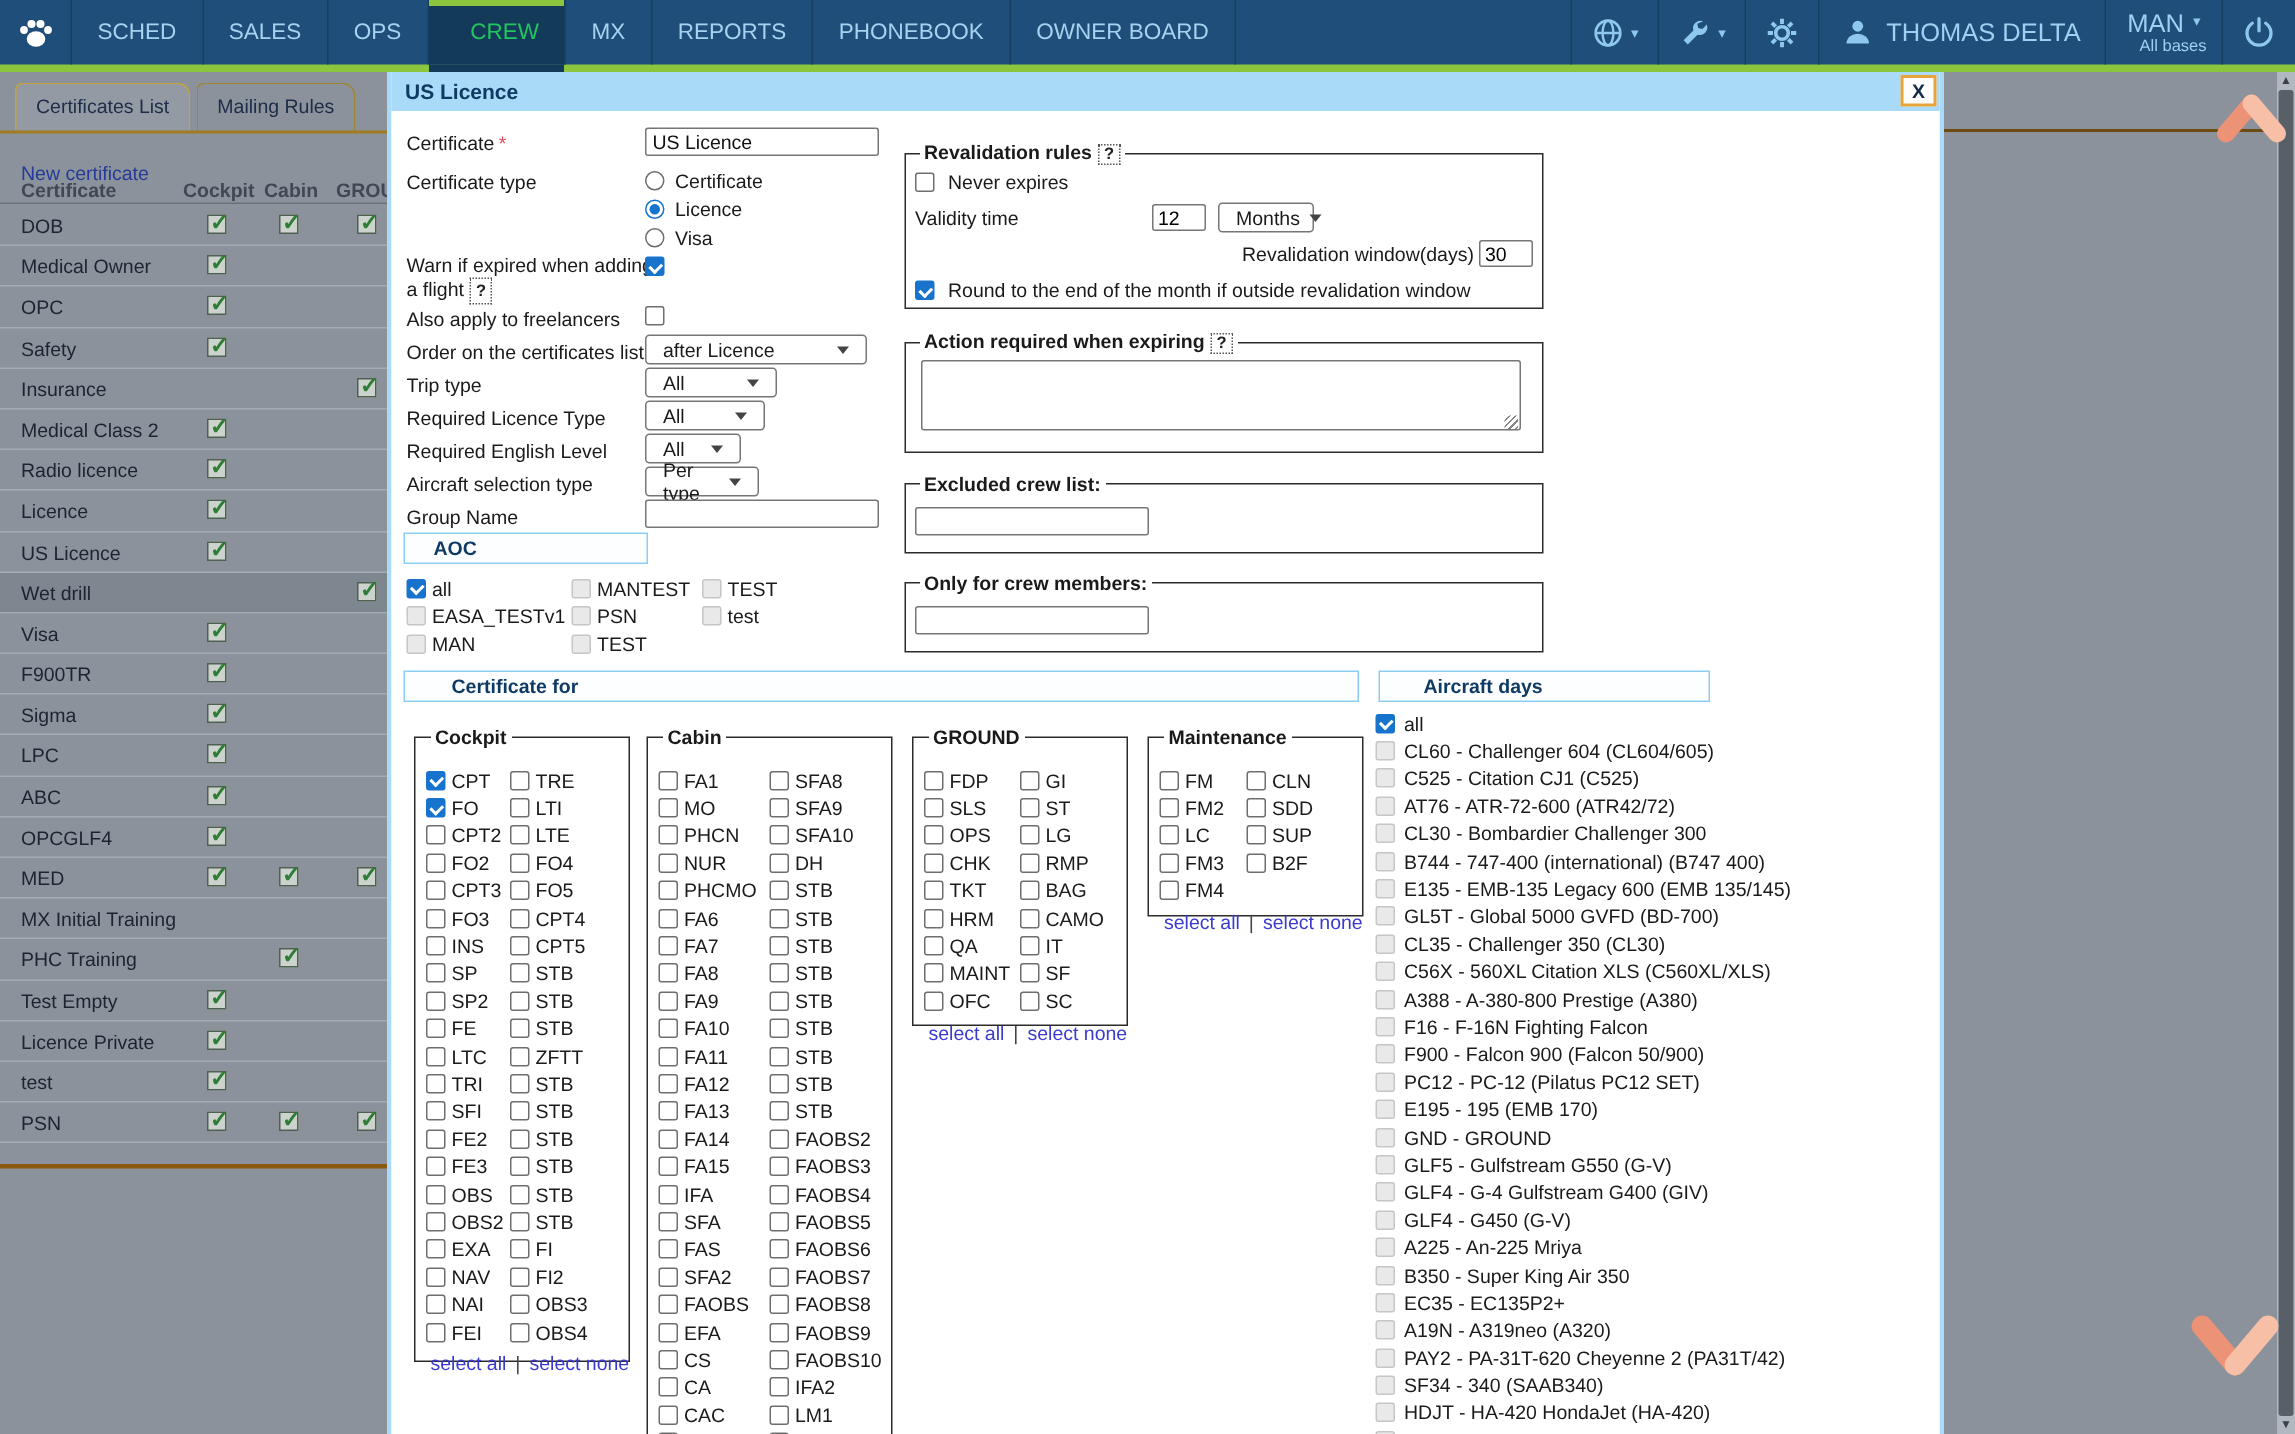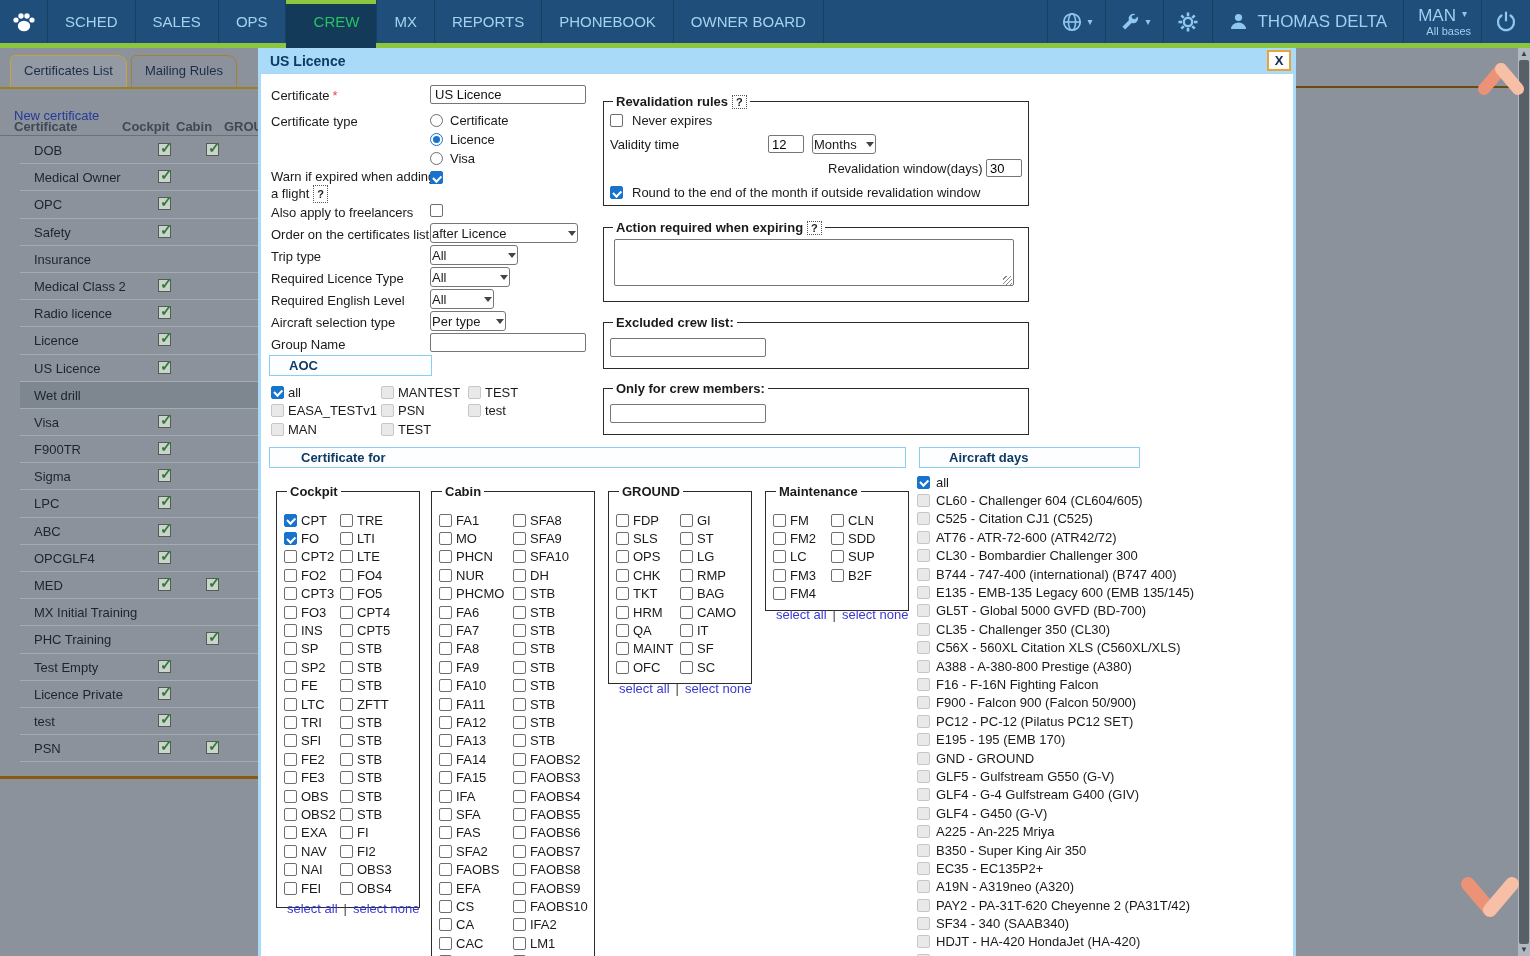--- a/index.html
+++ b/index.html
@@ -25,42 +25,42 @@
   
   .sidebar { position:absolute; top:48px; left:0; width:260px; bottom:0; z-index:1; }
   .stabs { position:absolute; top:7px; left:10px; display:flex; gap:4px; }
   .stab { border:1px solid #a08432; border-bottom:none; border-radius:5px 9px 0 0; padding:7px 13px 9px; color:#1d2c48; background:#8b929b; cursor:pointer; white-space:nowrap; }
   .stab.on { background:#939aa3; border-color:#c8a23c; }
   .side-underline { position:absolute; top:39px; left:0; width:100%; height:2px; background:#a07d20; }
   .newcert { position:absolute; top:60px; left:14px; color:#253a99; cursor:pointer; }
   .thead { position:absolute; top:70px; left:0; width:100%; height:18px; font-weight:bold; color:#3f4854; border-bottom:1px solid #6a7179; }
   .thead span { position:absolute; top:1px; }
   .h-cert { left:14px; } .h-cockpit { left:122px; } .h-cabin { left:176px; } .h-ground { left:224px; }
-  .tbody { position:absolute; top:89px; left:0; width:100%;margin-left:20px; }
+  .tbody { position:absolute; top:89px; left:0; width:100%; }
   .cert-row { position:relative; height:27.2px; border-bottom:1px solid #a3abb3; cursor:pointer; }
   .cert-row.on { background:#7e8690; }
   .cname { position:absolute; left:14px; top:6px; color:#1d2430; white-space:nowrap; }
   .gcheck { position:absolute; top:6px; width:13px; height:13px; border:1px solid #4e6052; background:#ccd3cc; }
   .gcheck::after { content:"\2713"; position:absolute; left:1px; top:-5px; font-size:15px; font-weight:bold; color:#2e7d36; }
   .gc1 { left:138px; } .gc2 { left:186px; } .gc3 { left:238px; }
   .side-bottomline { position:absolute; top:728px; left:0; width:100%; height:3px; background:#8a5a10; }
   .hline-right { position:absolute; top:86px; left:1296px; right:12px; height:2px; background:#6d4a10; z-index:2; }
 
   
   .modal { position:absolute; left:258px; top:48px; width:1038px; height:908px; background:#fff; border-left:3px solid #a9daf8; border-right:3px solid #a9daf8; z-index:20; }
   .modal-header { position:relative; height:26px; background:#a9daf8; display:flex; align-items:center; padding:0 9px; }
   .modal-title { font-weight:bold; font-size:14px; color:#0f3a63; }
   .modal-close { position:absolute; top:2px; right:2px; width:24px; height:21px; background:#fdfdfd; border:2px solid #e8a33b; color:#152a4a; font-weight:bold; display:flex; align-items:center; justify-content:center; cursor:pointer; }
   .modal-body { position:absolute; top:26px; left:0; right:0; bottom:0; overflow:hidden; background:#fff; }
 
   .flabel { position:absolute; left:10px; line-height:16px; color:#1a1a1a; white-space:nowrap; }
   .req { color:#e0485a; margin-left:3px; }
   .help { display:inline-block; border:1px dotted #555; font-size:11px; font-weight:bold; padding:0 3px; margin-left:4px; color:#222; cursor:help; }
   .inp { position:absolute; height:19px; border:1px solid #767676; border-radius:2px; background:#fff; padding:0 4px; font:13px "Liberation Sans",sans-serif; color:#111; }
-  .sel { position:absolute; height:20px; border:1px solid #767676; border-radius:3px; background:#fff; display:flex; align-items:center; justify-content:space-between; padding:0 1px; cursor:pointer; }
+  .sel { position:absolute; height:20px; border:1px solid #767676; border-radius:3px; background:#fff; display:flex; align-items:center; justify-content:space-between; padding:0 11px; cursor:pointer; }
   .tri { width:0; height:0; border-left:4px solid transparent; border-right:4px solid transparent; border-top:5px solid #444; margin-left:6px; }
   .cb { width:13px; height:13px; min-width:13px; border:1px solid #6e6e6e; border-radius:2px; background:#fff; position:relative; display:inline-block; cursor:pointer; }
   .cb.on { background:#1873cc; border-color:#1873cc; }
   .cb.on::after { content:""; position:absolute; left:2px; top:2.5px; width:6px; height:3.5px; border-left:2px solid #fff; border-bottom:2px solid #fff; transform:rotate(-45deg); }
   .dim .cb:not(.on) { background:#e9e9e9; border-color:#c6c6c6; }
   .cb-abs { position:absolute; }
   .radio { width:13px; height:13px; min-width:13px; border:1px solid #6e6e6e; border-radius:50%; background:#fff; position:relative; display:inline-block; cursor:pointer; }
   .radio.on { border-color:#1873cc; }
   .radio.on::after { content:""; position:absolute; inset:2px; border-radius:50%; background:#1873cc; }
   .radio-group { position:absolute; left:169px; top:37px; }

